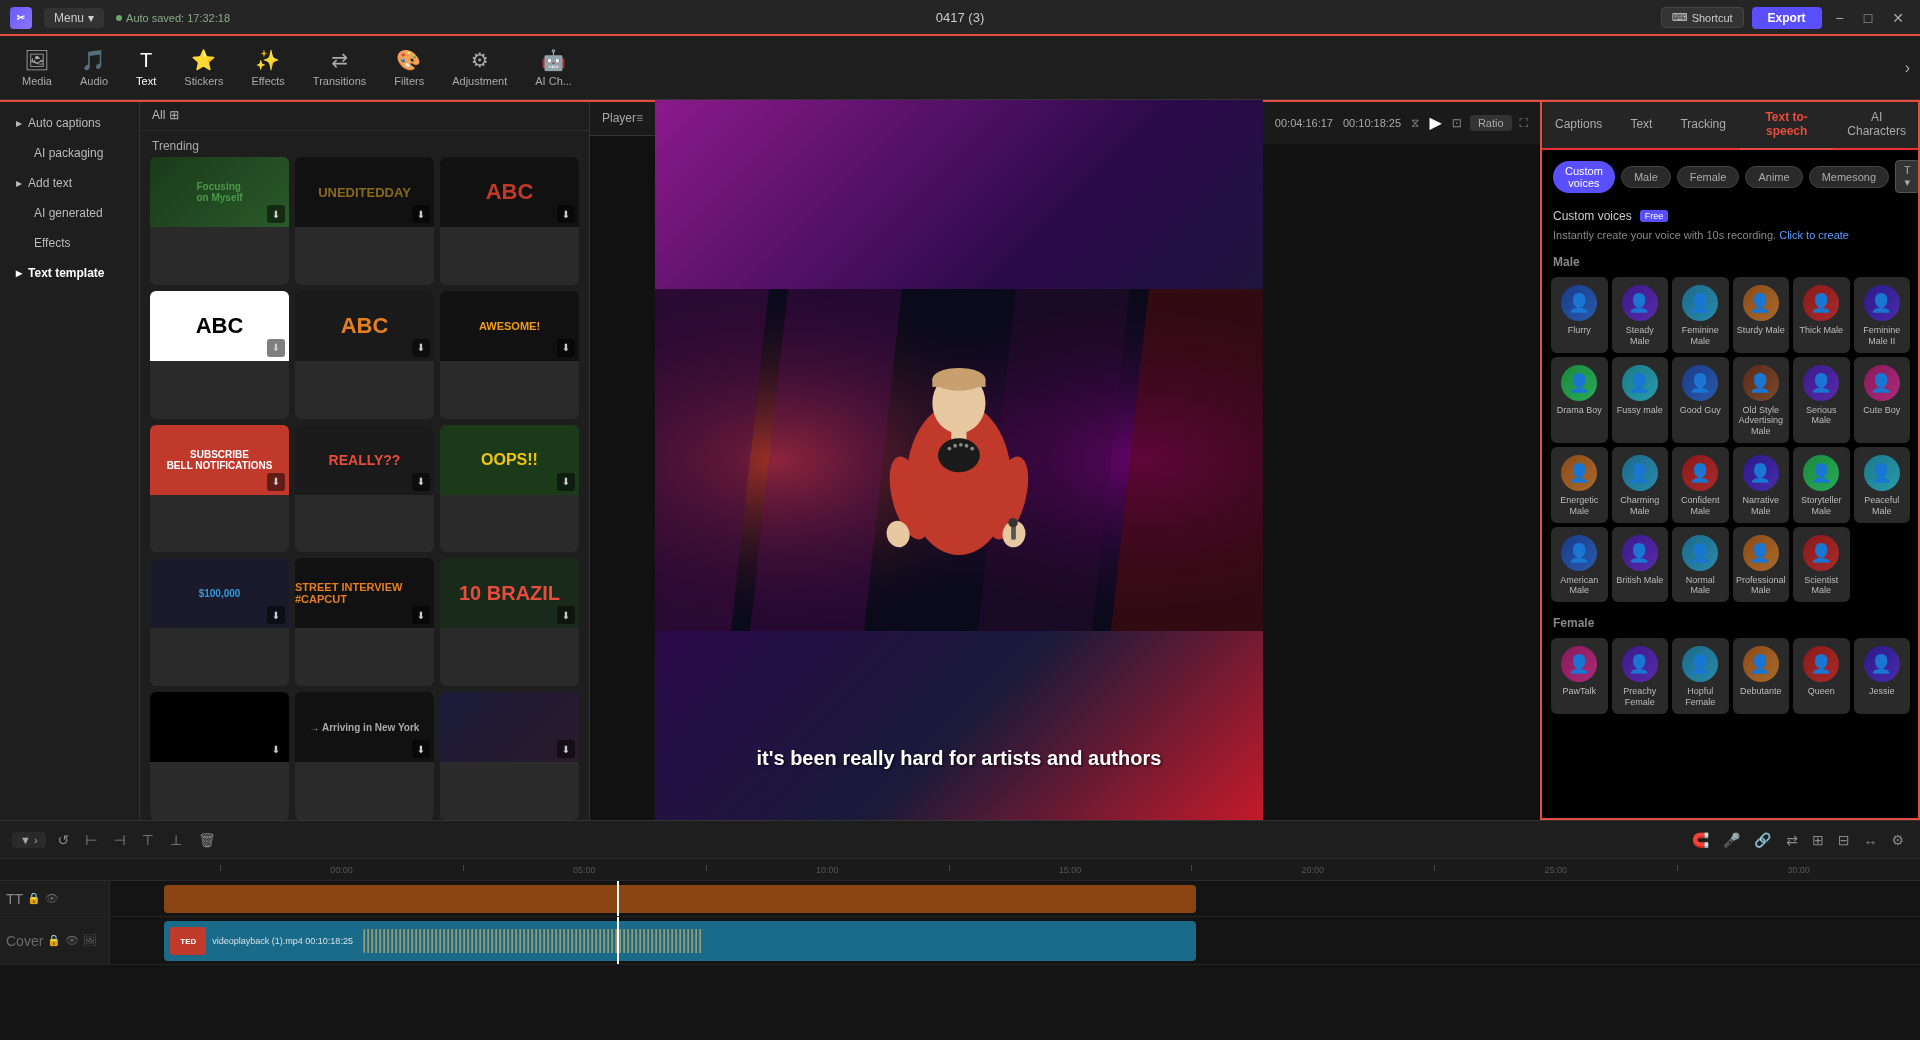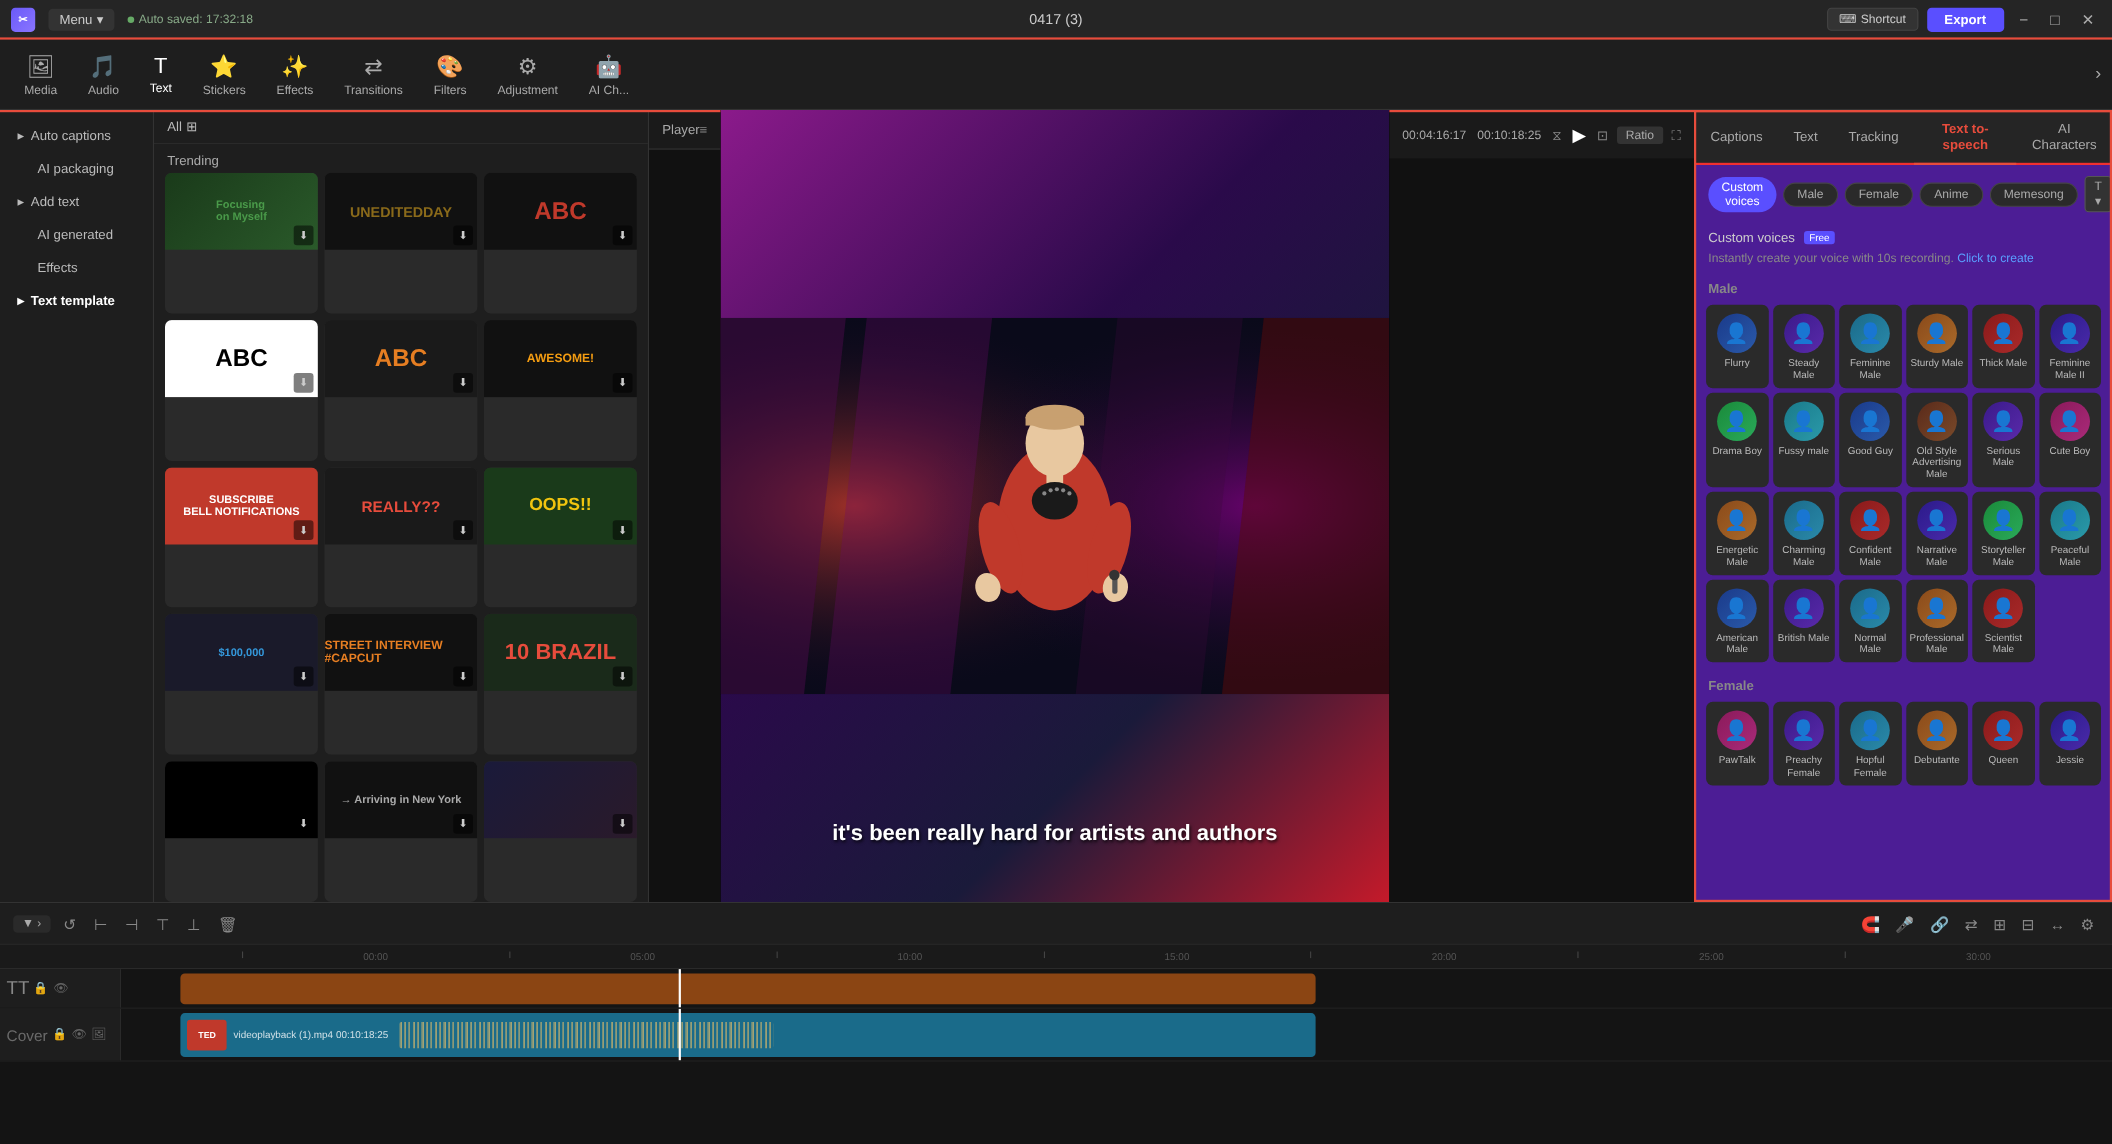--- a/index.html
+++ b/index.html
@@ -268,21 +268,21 @@
     .player-right-controls { display: flex; gap: 8px; margin-left: auto; align-items: center; }
     .ctrl-btn { background: none; border: none; color: #888; cursor: pointer; font-size: 12px; }
     .ratio-btn { 
       background: #333; border: none; color: #aaa; 
       padding: 2px 8px; border-radius: 3px; font-size: 11px; cursor: pointer;
     }
 
     
     .right-panel {
       width: 380px;
-      background: #4c1d95;
+      background: #000000;
       border-left: 1px solid #333;
       display: flex;
       flex-direction: column;
     }
     .right-tabs {
       display: flex;
       border-bottom: 2px solid #f03030;
       background: #252525;
     }
     .right-tab {
@@ -466,21 +466,21 @@
       width: 110px;
       background: #1e1e1e;
       height: 100%;
       display: flex;
       align-items: center;
       padding: 0 6px;
       gap: 4px;
       border-right: 1px solid #2a2a2a;
       flex-shrink: 0;
     }
-    .track-icon { font-size: 17px; color: #888; }
+    .track-icon { font-size: 14px; color: #888; }
     .track-lock { font-size: 11px; color: #666; cursor: pointer; }
     .track-eye { font-size: 11px; color: #666; cursor: pointer; }
     .track-content {
       flex: 1;
       height: 100%;
       position: relative;
       overflow: hidden;
     }
     .track-clip {
       position: absolute;

